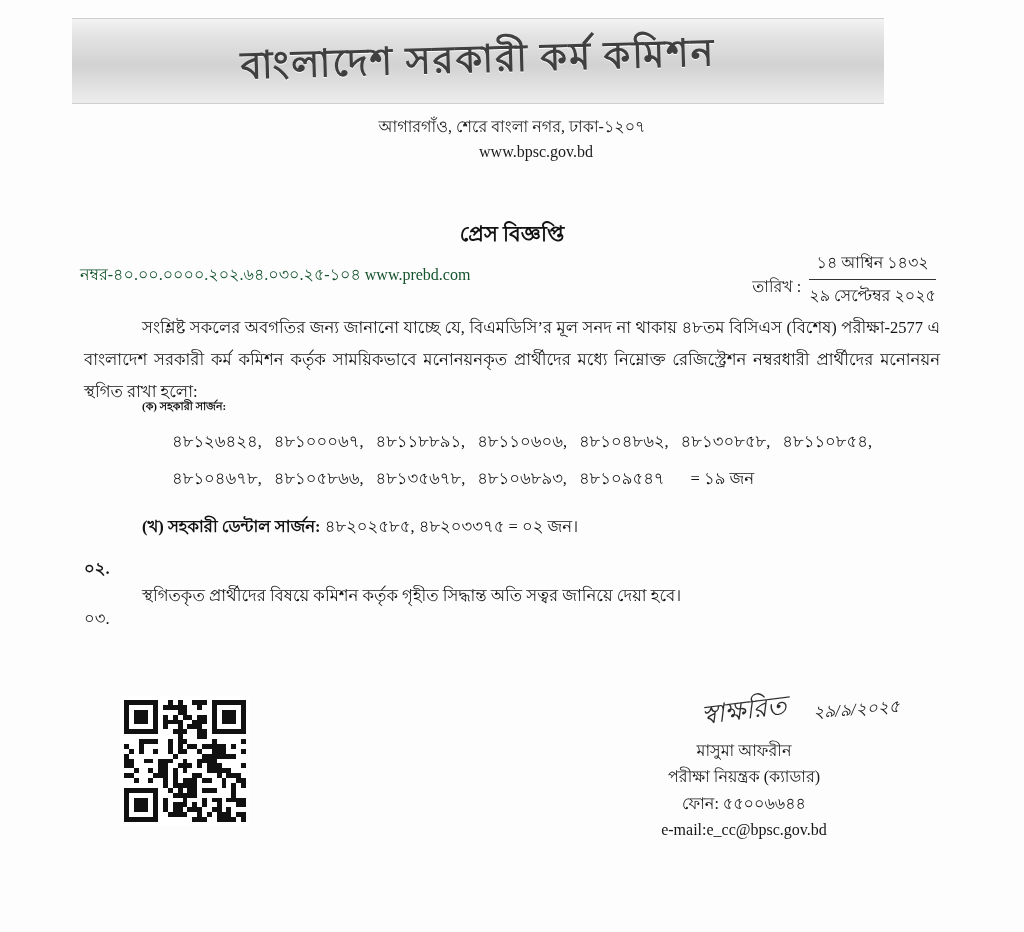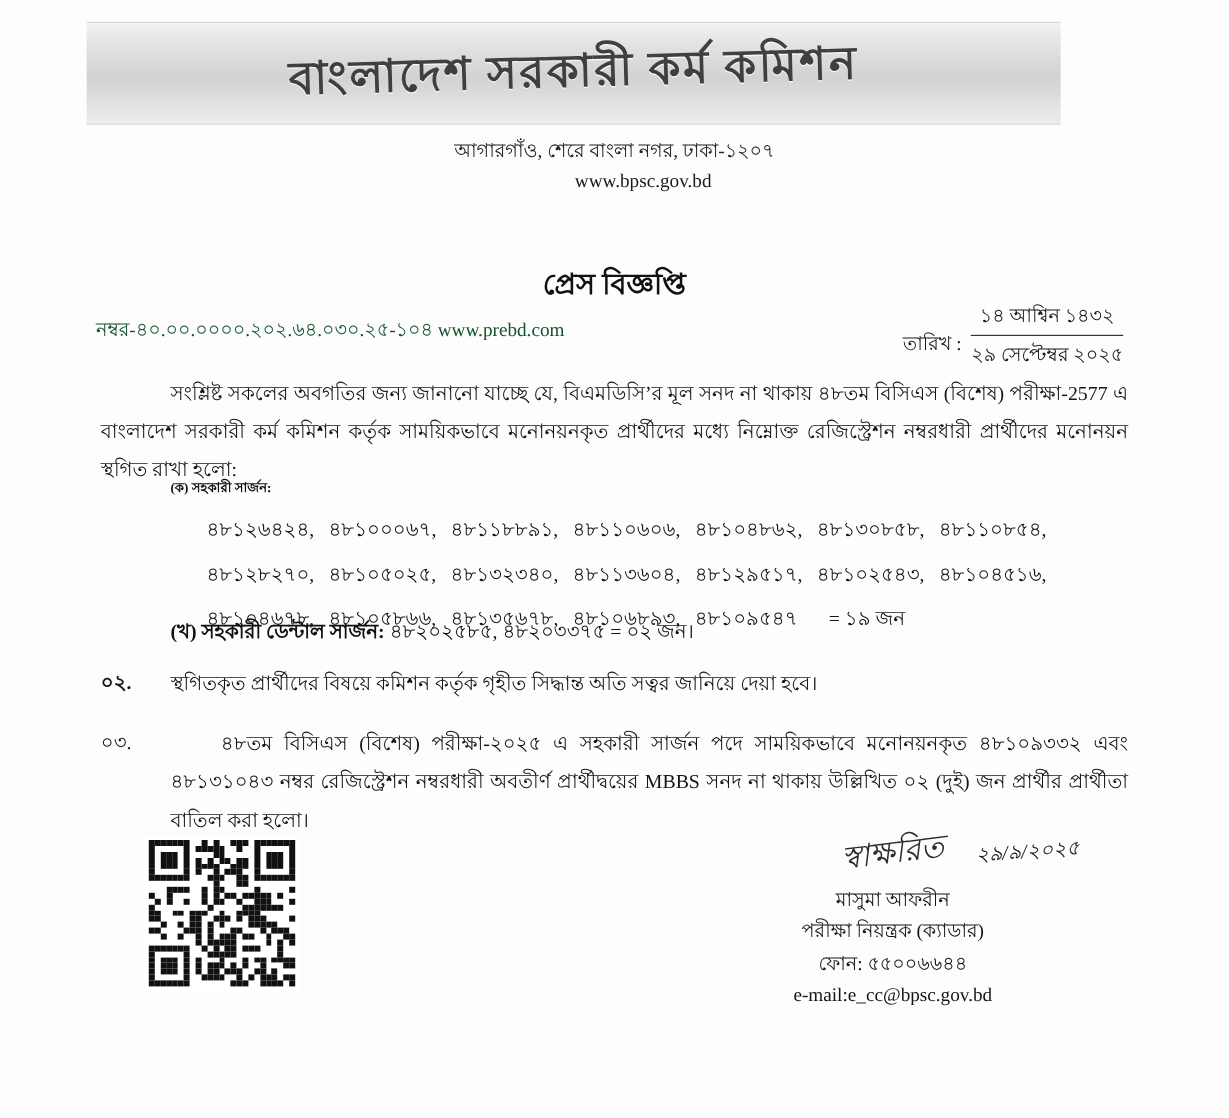--- a/index.html
+++ b/index.html
@@ -89,21 +89,21 @@
     margin-top: 2px;
     padding-left: 48px;
   }
 
   .press-title {
     position: absolute;
     top: 218px;
     left: 0;
     width: 1024px;
     text-align: center;
-    font-size: 24px;
+    font-size: 21px;
     font-weight: bold;
     color: #111;
   }
 
   
   .memo-no {
     position: absolute;
     top: 262px;
     left: 80px;
     font-size: 16px;
@@ -185,21 +185,21 @@
 
   .num-item {
     position: absolute;
     font-size: 16.5px;
     color: #141414;
   }
   #num-02 { top: 556px; left: 84px; font-weight: bold; }
   #num-03 { top: 606px; left: 84px; }
 
   #para-02 {
-    top: 554px;
+    top: 580px;
     left: 142px;
     width: 798px;
     text-indent: 0;
   }
   #para-03 {
     top: 604px;
     left: 142px;
     width: 798px;
     text-indent: 42px;
   }
@@ -306,50 +306,40 @@
       <tr>
         <td>৪৮১২৬৪২৪,</td>
         <td>৪৮১০০০৬৭,</td>
         <td>৪৮১১৮৮৯১,</td>
         <td>৪৮১১০৬০৬,</td>
         <td>৪৮১০৪৮৬২,</td>
         <td>৪৮১৩০৮৫৮,</td>
         <td>৪৮১১০৮৫৪,</td>
       </tr>
       <tr>
-        <td>৪৮১২৮২৭০,</td>
-        <td>৪৮১০৫০২৫,</td>
-        <td>৪৮১৩২৩৪০,</td>
-        <td>৪৮১১৩৬০৪,</td>
-        <td>৪৮১২৯৫১৭,</td>
-        <td>৪৮১০২৫৪৩,</td>
-        <td>৪৮১০৪৫১৬,</td>
-      </tr>
-      <tr>
         <td>৪৮১০৪৬৭৮,</td>
         <td>৪৮১০৫৮৬৬,</td>
         <td>৪৮১৩৫৬৭৮,</td>
         <td>৪৮১০৬৮৯৩,</td>
         <td>৪৮১০৯৫৪৭</td>
         <td class="total">= ১৯ জন</td>
         <td></td>
       </tr>
     </tbody>
   </table>
 
   <div id="head-kha">
     <b>(খ) সহকারী ডেন্টাল সার্জন:</b>
     <span>৪৮২০২৫৮৫, ৪৮২০৩৩৭৫ = ০২ জন।</span>
   </div>
 
   <div class="num-item" id="num-02">০২.</div>
   <div class="para" id="para-02">স্থগিতকৃত প্রার্থীদের বিষয়ে কমিশন কর্তৃক গৃহীত সিদ্ধান্ত অতি সত্বর জানিয়ে দেয়া হবে।</div>
 
   <div class="num-item" id="num-03">০৩.</div>
-  <div class="para" id="para-03">৪৮তম বিসিএস (বিশেষ) পরীক্ষা-২০২৫ এ সহকারী সার্জন পদে সাময়িকভাবে মনোনয়নকৃত ৪৮১০৯৩৩২ এবং ৪৮১৩১০৪৩ নম্বর রেজিস্ট্রেশন নম্বরধারী অবতীর্ণ প্রার্থীদ্বয়ের MBBS সনদ না থাকায় উল্লিখিত ০২ (দুই) জন প্রার্থীর প্রার্থীতা বাতিল করা হলো।</div>
 
   <div class="qr">
     <div class="qr-grid" id="qr-grid">
         <i class="on"></i>
         <i class="on"></i>
         <i class="on"></i>
         <i class="on"></i>
         <i class="on"></i>
         <i class="on"></i>
         <i class="on"></i>

